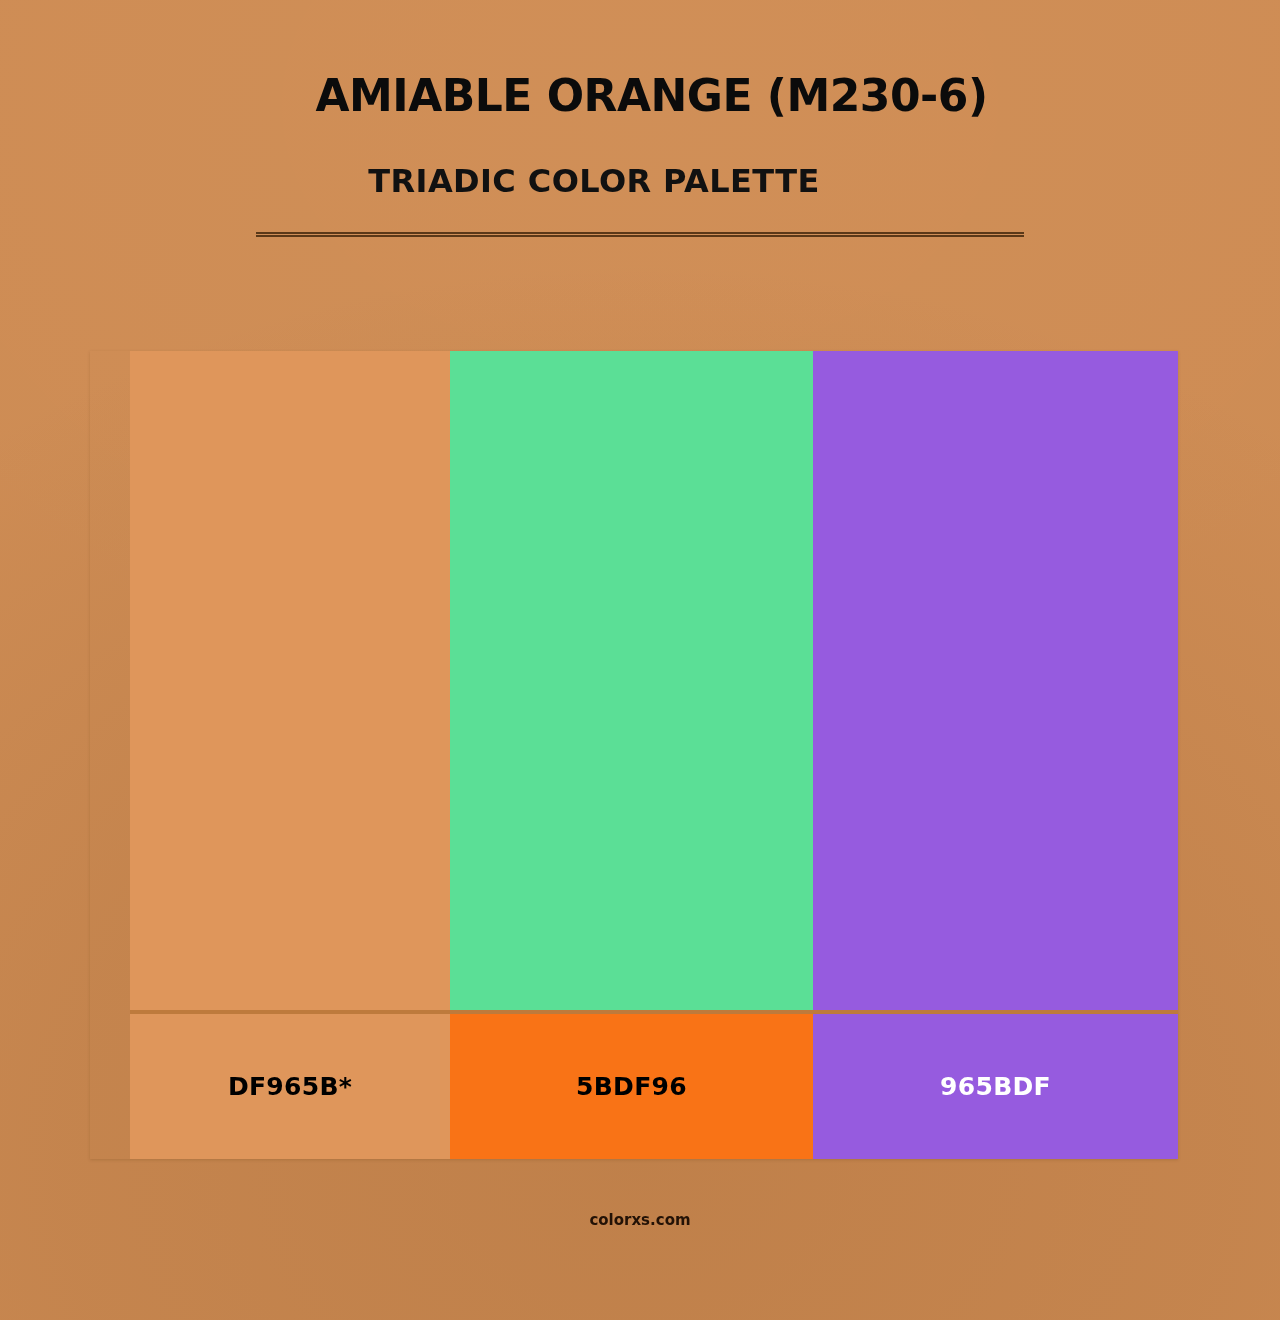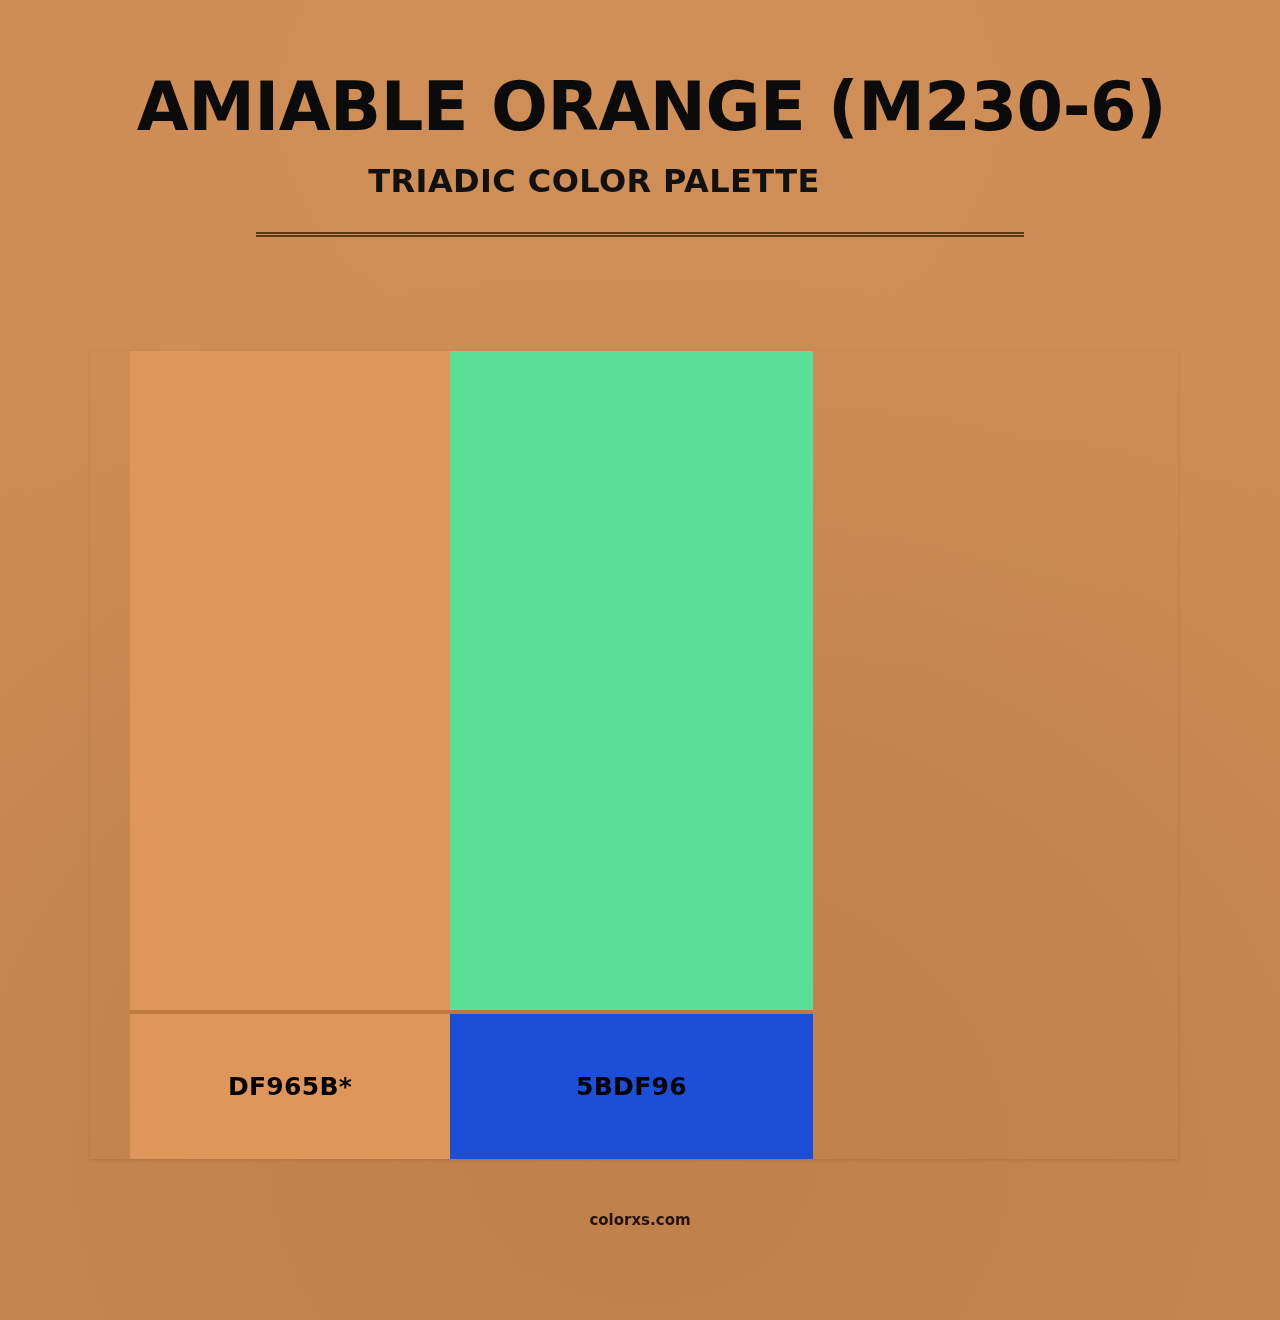--- a/index.html
+++ b/index.html
@@ -43,21 +43,21 @@
     top: 0;
     width: 1280px;
     text-align: center;
   }
 
   #palette-title {
     position: absolute;
     left: 0;
     top: 74px;
     width: 1280px;
-    font-size: 67px;
+    font-size: 44px;
     font-weight: 700;
     letter-spacing: -0.5px;
     color: #0b0b0b;
     line-height: 1;
     white-space: nowrap;
     padding-left: 23px;
   }
 
   #palette-subtitle {
     position: absolute;
@@ -174,23 +174,30 @@
       <div class="swatch-block" id="swatch-block-0" style="background-color: rgb(223, 150, 91);"></div>
       <div class="swatch-divider" id="swatch-div-0" style="background-color: rgb(190, 122, 60);"></div>
       <div class="swatch-label-strip" id="swatch-strip-0" style="background-color: rgb(223, 150, 91);">
         <span class="swatch-label" id="swatch-label-0" style="color: rgb(0, 0, 0);">DF965B*</span>
       </div>
     </div>
 
     <div class="swatch-column" id="swatch-col-1" style="width:363px;">
       <div class="swatch-block" id="swatch-block-1" style="background-color: rgb(91, 223, 150);"></div>
       <div class="swatch-divider" id="swatch-div-1" style="background-color: rgb(190, 122, 60);"></div>
-      <div class="swatch-label-strip" id="swatch-strip-1" style="background-color: #1d4ed8;">
+      <div class="swatch-label-strip" id="swatch-strip-1" style="background-color: #f97316;">
         <span class="swatch-label" id="swatch-label-1" style="color: rgb(0, 0, 0);">5BDF96</span>
       </div>
     </div>
 
+    <div class="swatch-column" id="swatch-col-2" style="width:365px;">
+      <div class="swatch-block" id="swatch-block-2" style="background-color: rgb(150, 91, 223);"></div>
+      <div class="swatch-divider" id="swatch-div-2" style="background-color: rgb(190, 122, 60);"></div>
+      <div class="swatch-label-strip" id="swatch-strip-2" style="background-color: rgb(150, 91, 223);">
+        <span class="swatch-label" id="swatch-label-2" style="color: rgb(255, 255, 255);">965BDF</span>
+      </div>
+    </div>
 
   </div>
 
   <div id="footer-credit">colorxs.com</div>
 
 </div>
 
 </body></html>

